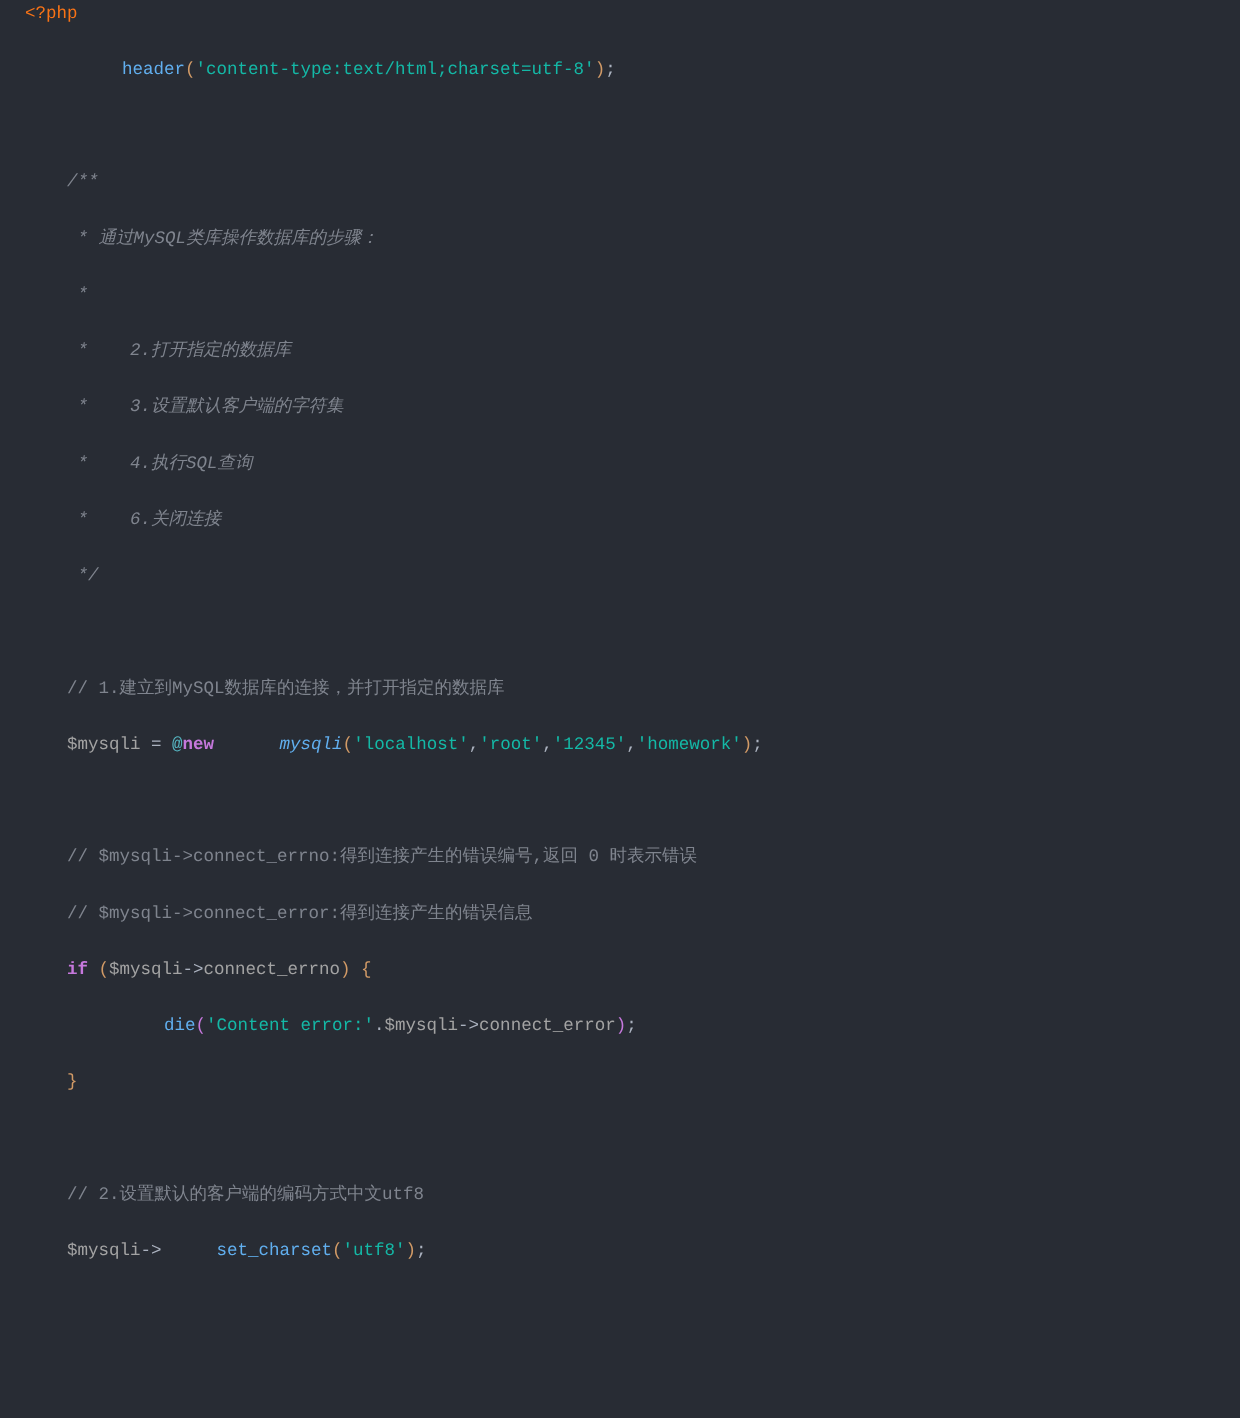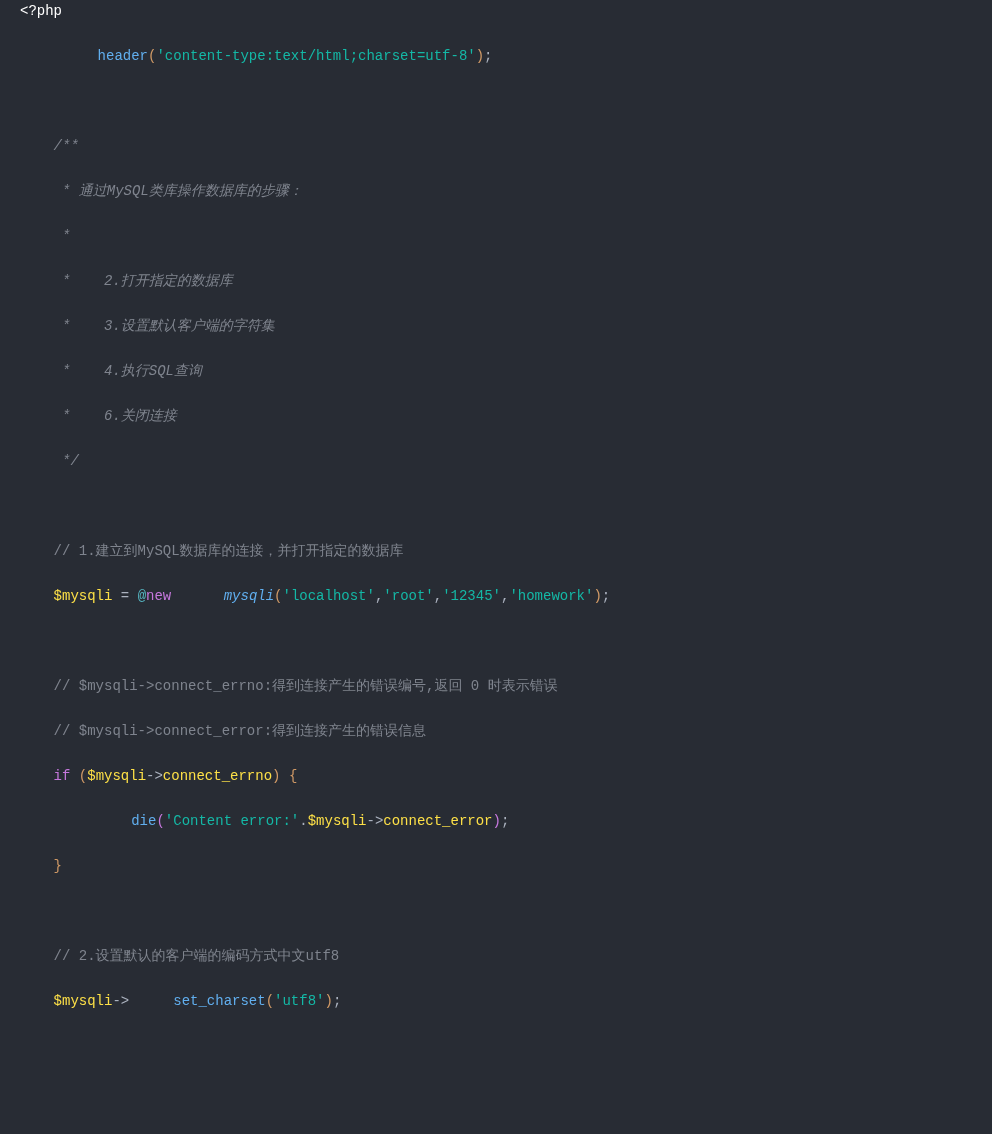--- a/index.html
+++ b/index.html
@@ -20,27 +20,27 @@
     margin: 0;
     padding: 0;
     font-family: inherit;
     white-space: pre;
   }
   .line {
     display: block;
     padding-left: 20px;
     position: relative;
   }
-  .tag { color: #ffffff; font-family: Liberation Mono, monospace; }
-  .keyword { color: #c678dd; }
+  .tag { color: #f97316; font-family: Liberation Mono, monospace; }
+  .keyword { color: #c678dd; font-weight: bold; }
   .blue { color: #61afef; padding-left: 44px; }
   .string { color: #14b8a6; }
   .comment { color: #7f848e; }
   .doccomment { color: #7f848e; font-style: italic; }
-  .var { color: #fde047; }
+  .var { color: #a3a3a3; }
   .op { color: #abb2bf; }
   .punct { color: #abb2bf; }
   .paren-yellow { color: #d19a66; }
   .paren-purple { color: #c678dd; }
   .at { color: #56b6c2; }
 </style>
 </head>
 <body>
 
 <div class="code-container">

